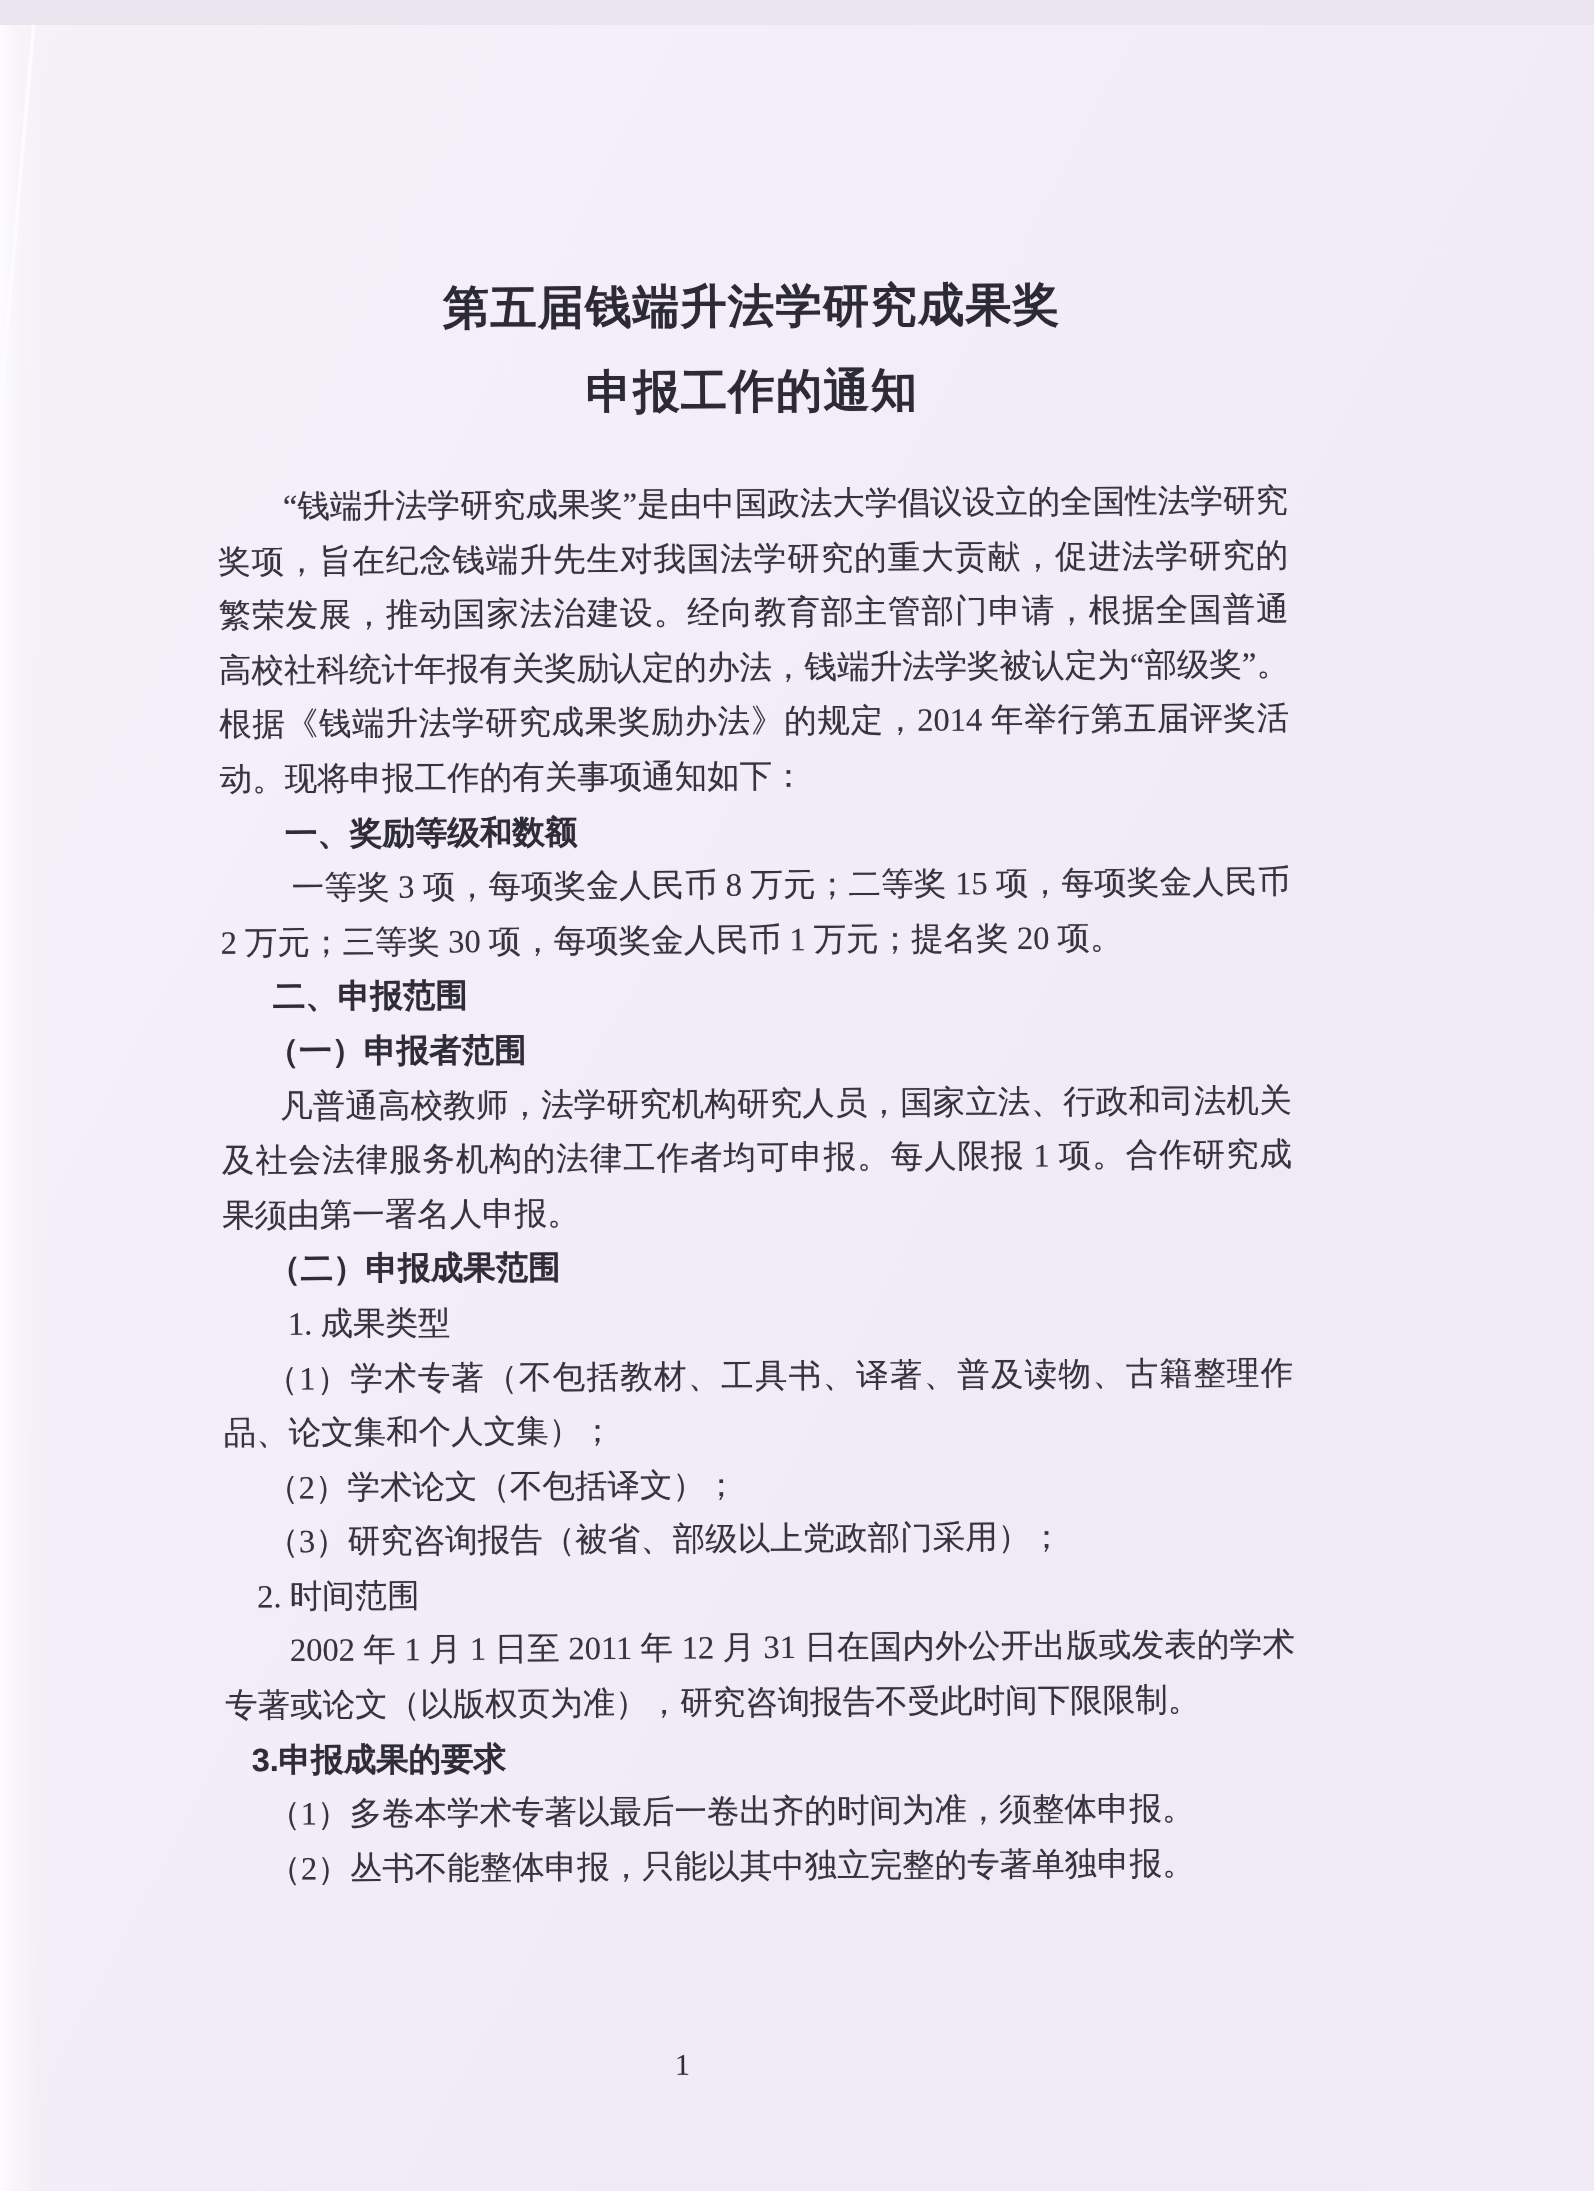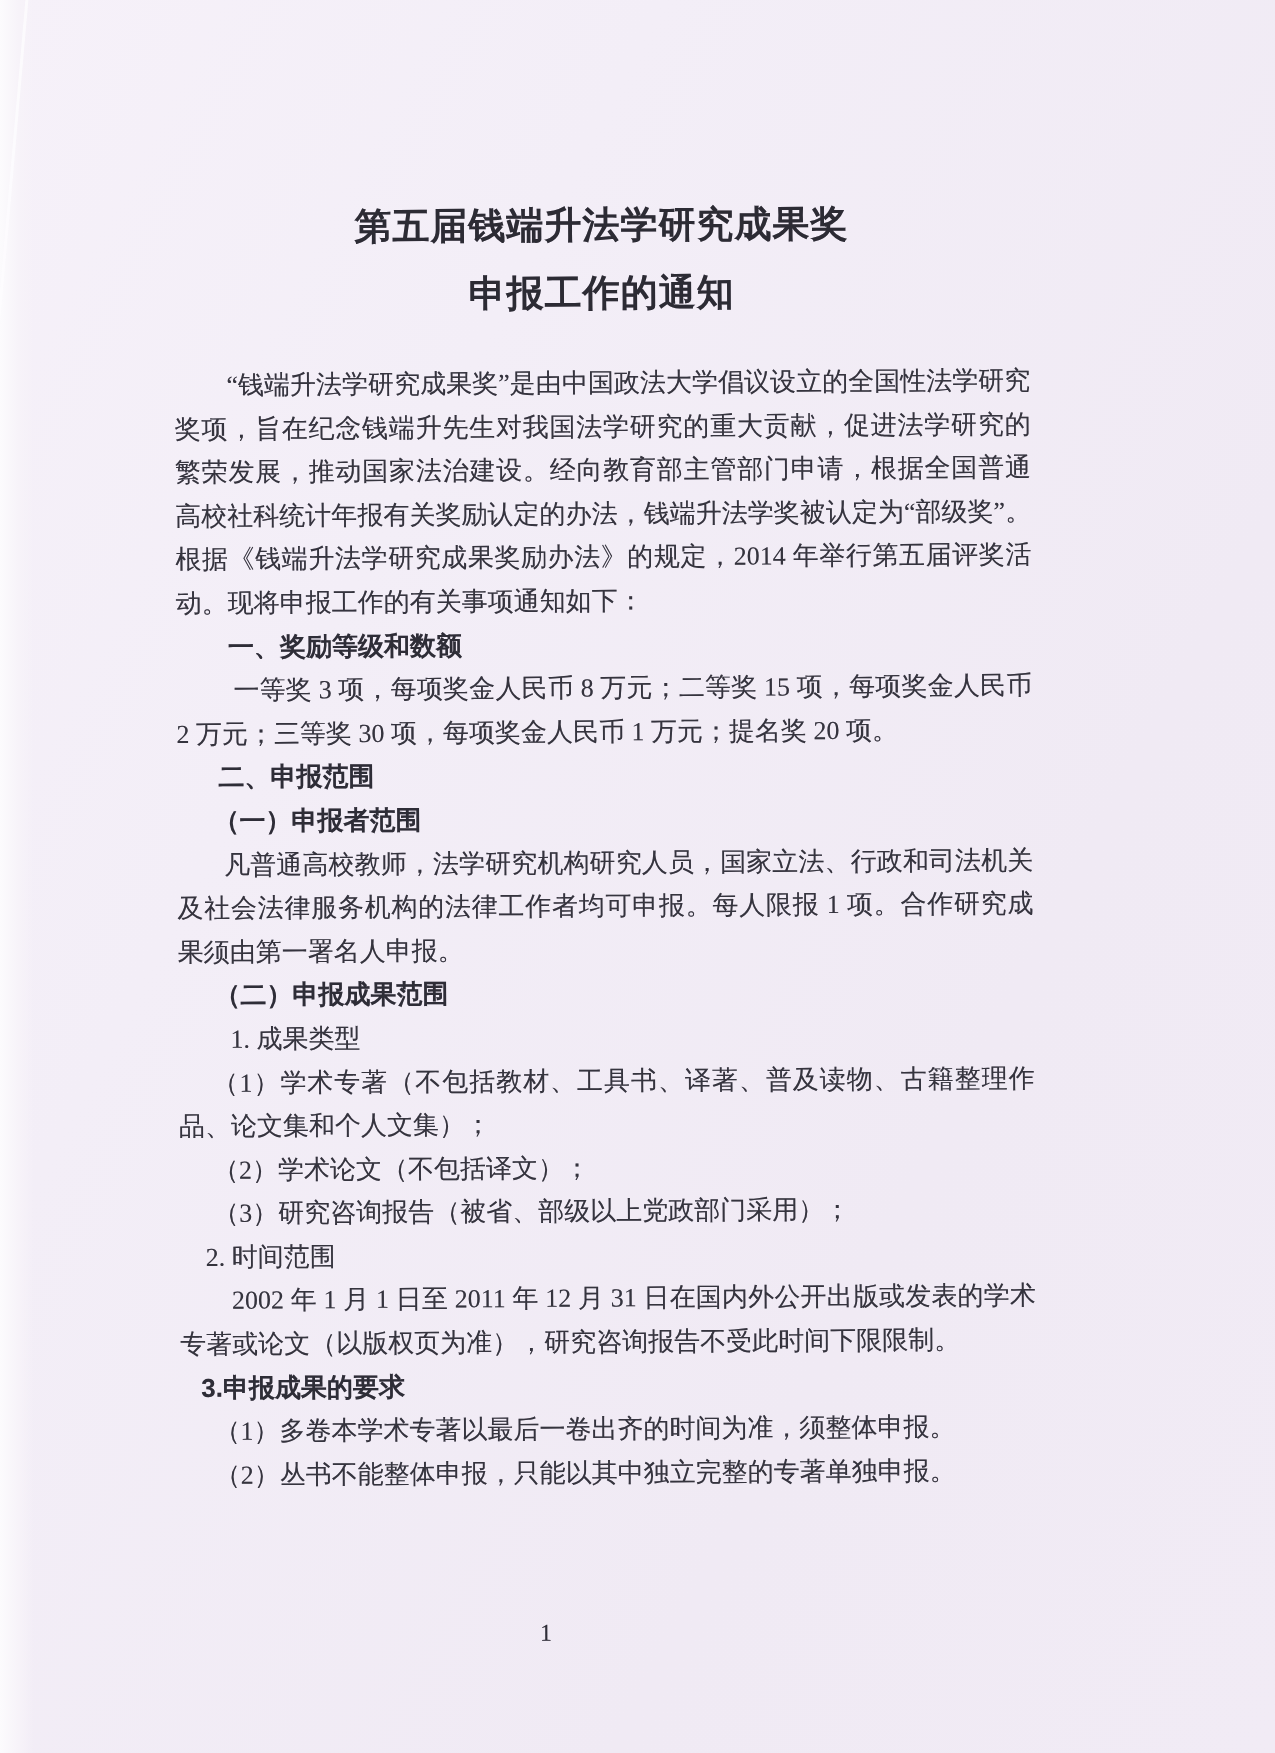--- a/index.html
+++ b/index.html
@@ -7,20 +7,21 @@
     width: 1275px; height: 1753px;
     position: relative;
     background: #e9e4ed;
     font-family: "Liberation Serif", "DejaVu Serif", serif;
     overflow: hidden;
   }
   .paper {
     position: absolute; inset: 0;
     background: linear-gradient(118deg, #f6f1f9 0%, #f3eef7 30%, #f0eaf4 70%, #f1ebf5 100%);
     overflow: hidden;
+    margin-top: 20px;
   }
   .edge-strip {
     position: absolute; left: 0; top: 0; bottom: 0; width: 34px;
     background: linear-gradient(90deg, #fcfbfd 0%, #f7f3f9 55%, rgba(247,243,249,0) 100%);
   }
   .corner-edge {
     position: absolute; left: 28px; top: -30px; width: 3px; height: 620px;
     background: rgba(253,252,254,0.85);
     transform: rotate(5deg); transform-origin: top left;
   }

